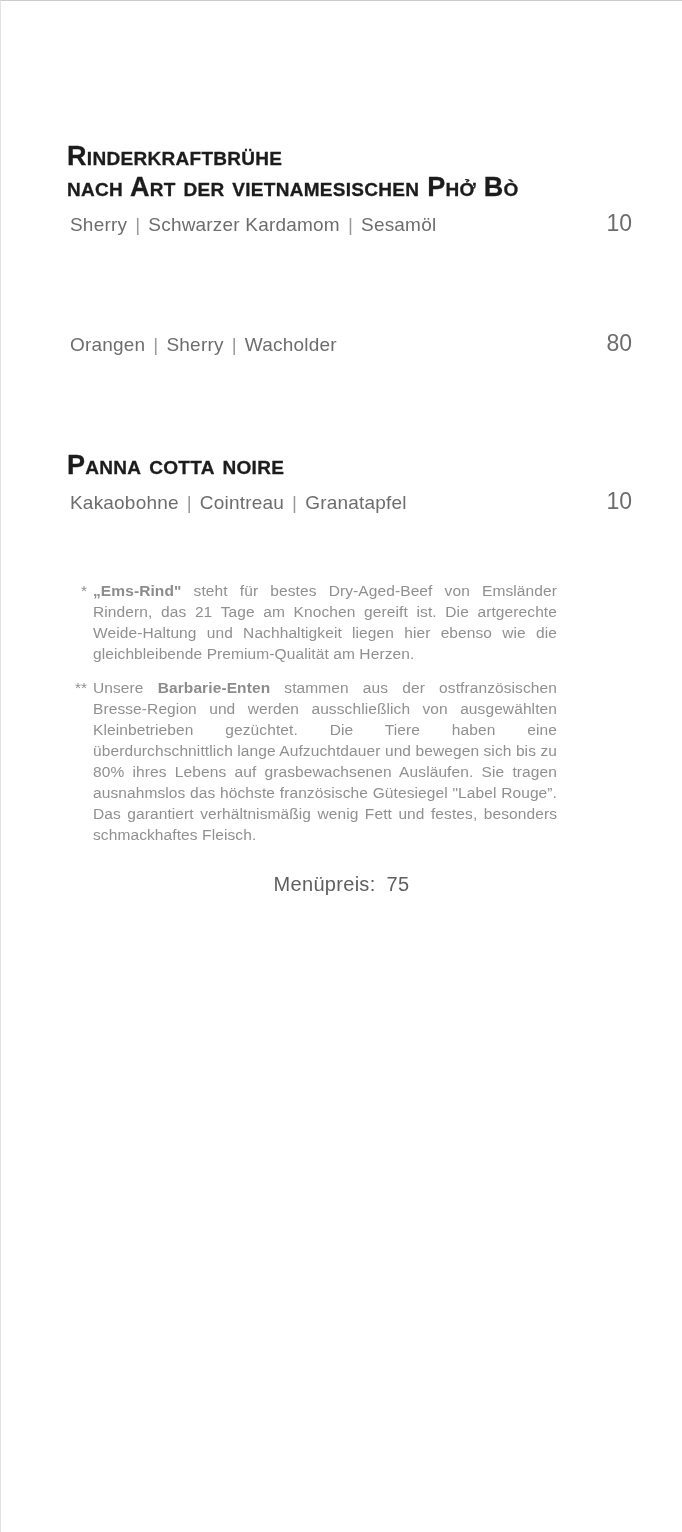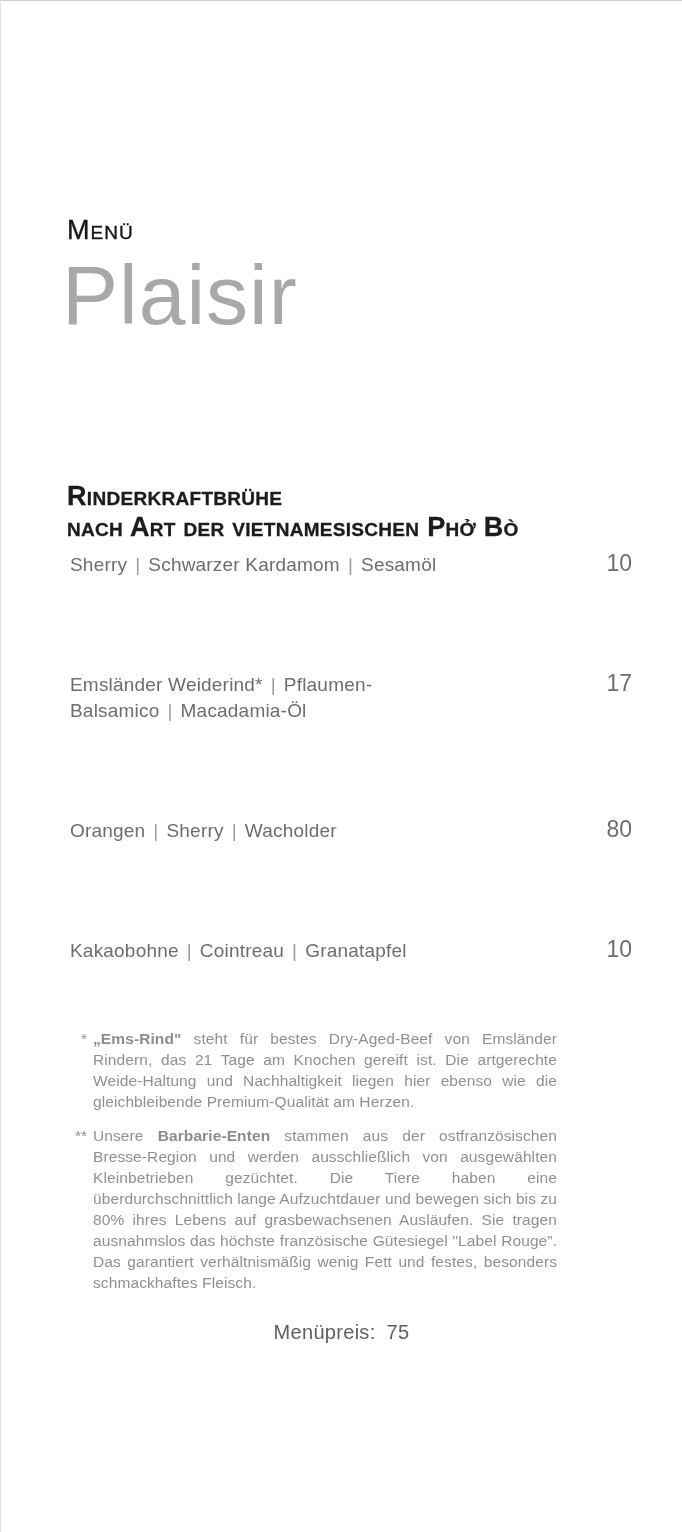--- a/index.html
+++ b/index.html
@@ -106,49 +106,42 @@
     color: #5f5f5f;
     letter-spacing: 0.3px;
   }
   .footer .footer-value { margin-left: 11px; }
 </style>
 </head>
 <body>
 
 <div class="page">
 
-  <header class="header">
-    <div class="menu-label">Menü</div>
-    <h1 class="menu-title">Plaisir</h1>
-  </header>
 
   <main class="items">
   <div class="item">
     <h2 class="item-title">Rinderkraftbrühe<br>nach Art der vietnamesischen Phở Bò</h2>
     <div class="item-meta">
       <div class="ingredients"><span>Sherry</span><span class="sep">|</span><span>Schwarzer Kardamom</span><span class="sep">|</span><span>Sesamöl</span></div>
       <div class="price">10</div>
     </div>
   </div>
 
   <div class="item">
-    <div class="item-meta">
-      <div class="ingredients"><span>Emsländer Weiderind*</span><span class="sep">|</span><span>Pflaumen-Balsamico</span><span class="sep">|</span><span>Macadamia-Öl</span></div>
-      <div class="price">17</div>
-    </div>
   </div>
 
   <div class="item">
     <div class="item-meta">
       <div class="ingredients"><span>Orangen</span><span class="sep">|</span><span>Sherry</span><span class="sep">|</span><span>Wacholder</span></div>
       <div class="price">80</div>
     </div>
   </div>
 
   <div class="item">
+    <h2 class="item-title">Panna cotta noire</h2>
     <div class="item-meta">
       <div class="ingredients"><span>Kakaobohne</span><span class="sep">|</span><span>Cointreau</span><span class="sep">|</span><span>Granatapfel</span></div>
       <div class="price">10</div>
     </div>
   </div>
 </main>
 
   <section class="footnotes">
   <div class="footnote">
     <span class="fn-marker">*</span>

